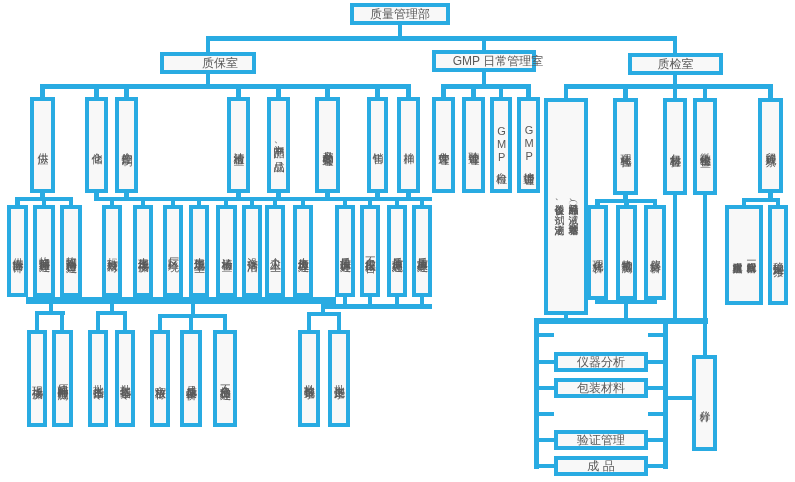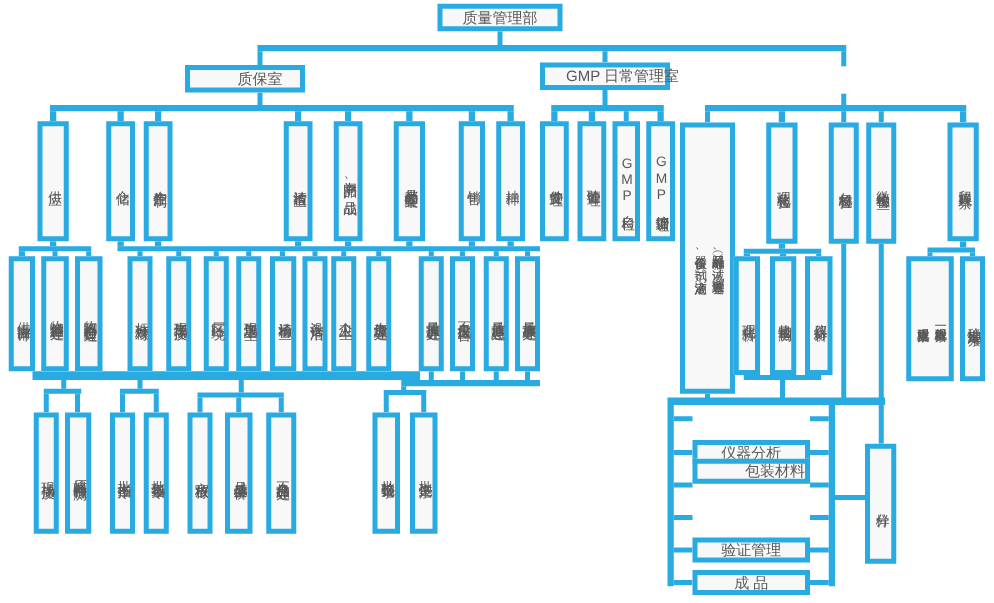--- a/index.html
+++ b/index.html
@@ -120,25 +120,28 @@
     <div class="line" style="left: 648px; top: 333px; width: 15px; height: 4px;"></div>
     <div class="line" style="left: 648px; top: 360px; width: 15px; height: 4px;"></div>
     <div class="line" style="left: 648px; top: 386px; width: 15px; height: 4px;"></div>
     <div class="line" style="left: 648px; top: 412px; width: 15px; height: 4px;"></div>
     <div class="line" style="left: 648px; top: 438px; width: 15px; height: 4px;"></div>
     <div class="line" style="left: 648px; top: 464px; width: 15px; height: 4px;"></div>
     <div class="line" style="left: 668px; top: 396px; width: 24px; height: 4px;"></div>
     <div class="node h" style="left: 350px; top: 3px; width: 100px; height: 22px;">
       <span>质量管理部</span>
     </div>
-    <div class="node h" style="left: 148px; top: 52px; width: 96px; height: 22px; padding-left: 24px;">
+    <div class="node h" style="left: 160px; top: 52px; width: 96px; height: 22px; padding-left: 24px;">
       <span>质保室</span>
     </div>
     <div class="node h" style="left: 432px; top: 50px; width: 104px; height: 22px; padding-left: 28px;">
       <span>GMP 日常管理室</span>
+    </div>
+    <div class="node h" style="left: 628px; top: 53px; width: 95px; height: 22px;">
+      <span>质检室</span>
     </div>
     <div class="node v" style="left: 30px; top: 97px; width: 25px; height: 96px;">
       <span class="tv">供应</span>
     </div>
     <div class="node v" style="left: 85px; top: 97px; width: 23px; height: 96px;">
       <span class="tv">仓储</span>
     </div>
     <div class="node v" style="left: 115px; top: 97px; width: 23px; height: 96px;">
       <span class="tv">生产控制</span>
     </div>
@@ -269,21 +272,21 @@
     </div>
     <div class="node v" style="left: 298px; top: 330px; width: 22px; height: 97px;">
       <span class="tv">批检验记录</span>
     </div>
     <div class="node v" style="left: 328px; top: 330px; width: 22px; height: 97px;">
       <span class="tv">批生产记录</span>
     </div>
     <div class="node h" style="left: 554px; top: 352px; width: 94px; height: 20px;">
       <span>仪器分析</span>
     </div>
-    <div class="node h" style="left: 554px; top: 367px; width: 94px; height: 20px; justify-content: flex-end;">
+    <div class="node h" style="left: 554px; top: 378px; width: 94px; height: 20px;">
       <span>包装材料</span>
     </div>
     <div class="node h" style="left: 554px; top: 430px; width: 94px; height: 20px;">
       <span>验证管理</span>
     </div>
     <div class="node h" style="left: 554px; top: 456px; width: 94px; height: 20px;">
       <span>成 品</span>
     </div>
     <div class="node v" style="left: 692px; top: 355px; width: 25px; height: 96px;">
       <span class="tv">分样</span>

